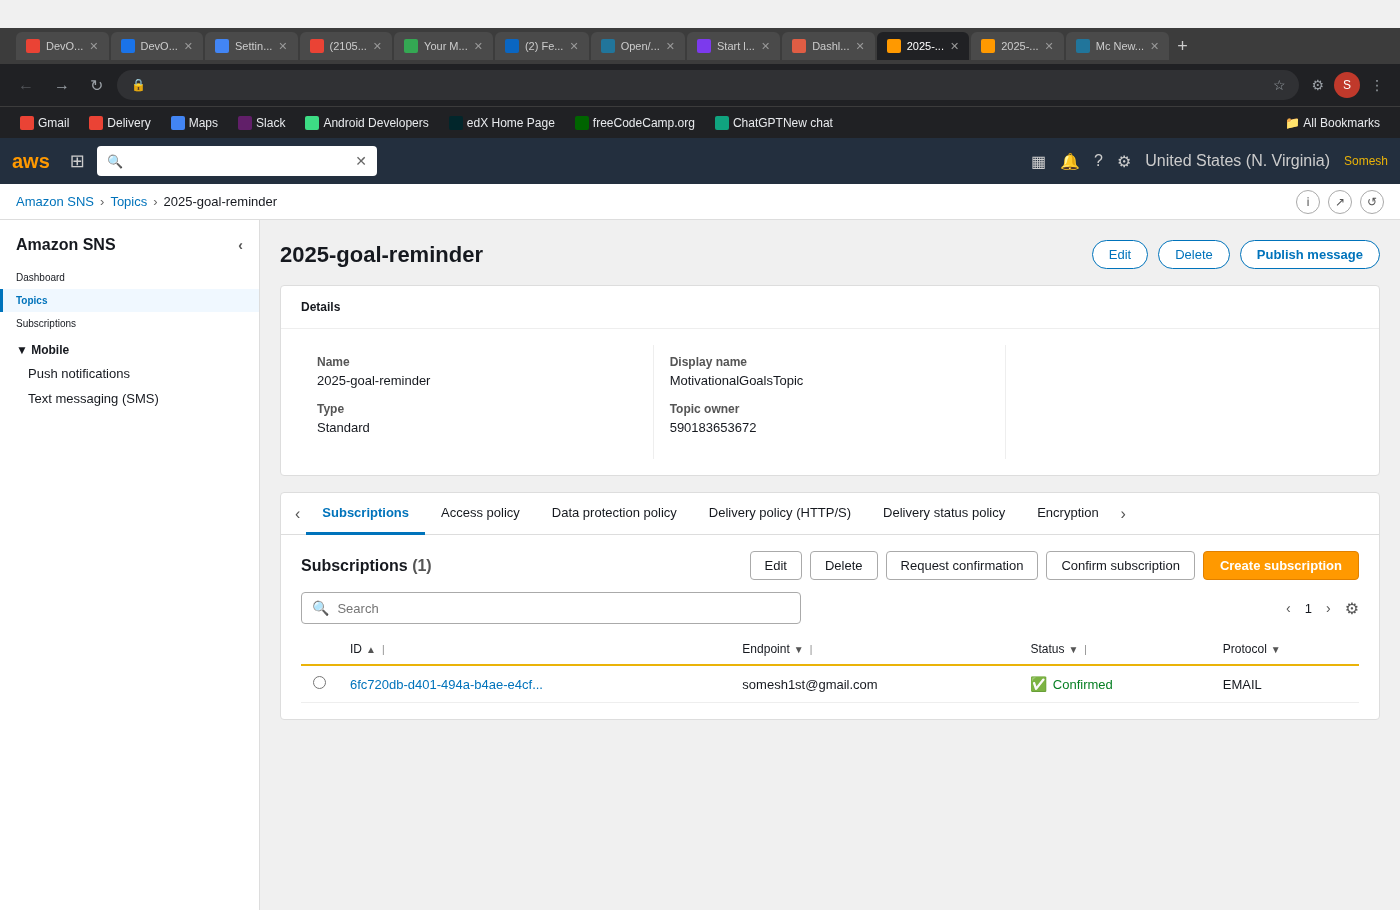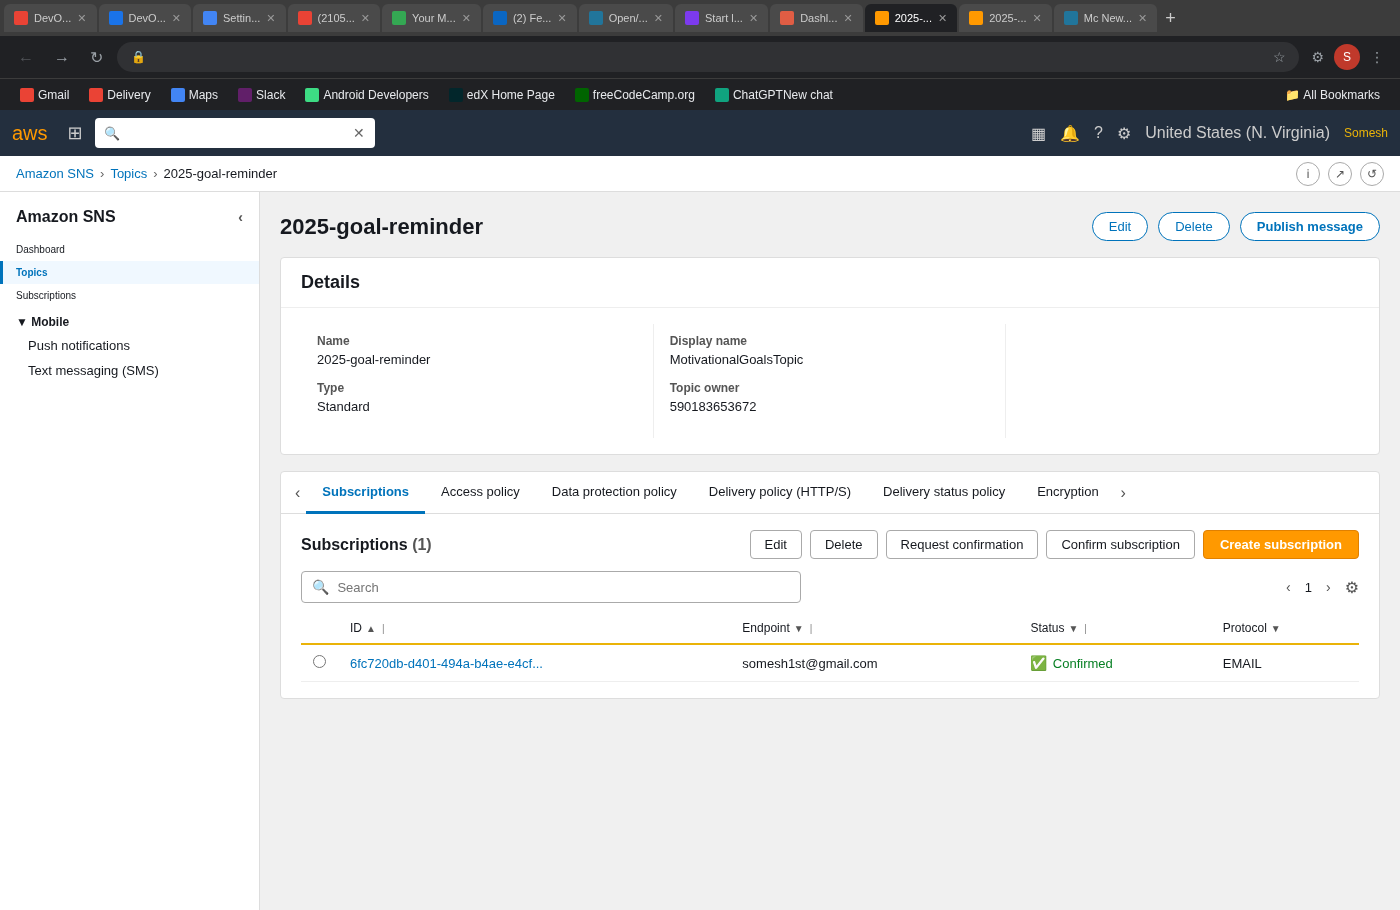--- a/index.html
+++ b/index.html
@@ -1,20 +1,20 @@
 <!DOCTYPE html>
 <html><head>
   <meta charset="utf-8">
   <style>
     * { box-sizing: border-box; margin: 0; padding: 0; }
     body { font-family: -apple-system, BlinkMacSystemFont, 'Segoe UI', Arial, sans-serif; font-size: 13px; background: #f0f0f0; color: #16191f; overflow: hidden; }
 
     
     .browser-chrome { background: #2d2d2d; width: 1400px; }
-    .tab-bar { background: #3c3c3c; display: flex; align-items: center; height: 36px; padding: 0 4px; gap: 2px; }
+    .tab-bar { background: #3c3c3c; display: flex; align-items: center; height: 36px; padding: 0 16px; gap: 2px; margin-top: 28px; }
     .tab { display: flex; align-items: center; height: 28px; padding: 0 10px; border-radius: 6px 6px 0 0; font-size: 12px; color: #ccc; background: #4a4a4a; min-width: 80px; max-width: 130px; cursor: pointer; gap: 6px; position: relative; }
     .tab.active { background: #202124; color: #fff; }
     .tab-favicon { width: 14px; height: 14px; border-radius: 2px; flex-shrink: 0; }
     .tab-label { overflow: hidden; text-overflow: ellipsis; white-space: nowrap; flex: 1; font-size: 11px; }
     .tab-close { font-size: 11px; color: #999; cursor: pointer; flex-shrink: 0; }
     .tab-new { background: none; border: none; color: #ccc; font-size: 18px; cursor: pointer; padding: 0 6px; }
 
     .nav-bar { background: #202124; display: flex; align-items: center; height: 42px; padding: 0 12px; gap: 8px; }
     .nav-btn { background: none; border: none; color: #9aa0a6; font-size: 16px; cursor: pointer; padding: 4px 6px; border-radius: 50%; }
     .nav-btn.disabled { opacity: 0.4; cursor: default; }
@@ -62,21 +62,21 @@
 
     
     .main-content { flex: 1; overflow-y: auto; padding: 20px; }
     .page-header { display: flex; align-items: center; justify-content: space-between; margin-bottom: 16px; }
     .page-title { font-size: 22px; font-weight: 600; color: #16191f; }
     .page-actions { display: flex; gap: 10px; }
     .btn-outline { background: #fff; border: 1px solid #0073bb; color: #0073bb; padding: 6px 16px; border-radius: 20px; cursor: pointer; font-size: 13px; }
 
     
     .card { background: #fff; border: 1px solid #ddd; border-radius: 4px; margin-bottom: 16px; }
-    .card-header { padding: 14px 20px; border-bottom: 1px solid #eee; font-size: 18px; font-weight: 600; }
+    .card-header { padding: 14px 20px; border-bottom: 1px solid #eee; font-size: 12px; font-weight: 600; }
     .card-body { padding: 16px 20px; }
     .details-grid { display: grid; grid-template-columns: 1fr 1fr 1fr; gap: 0; }
     .detail-section { padding: 10px 16px; border-right: 1px solid #eee; }
     .detail-section:last-child { border-right: none; }
     .detail-label { font-size: 12px; color: #555; font-weight: 600; margin-bottom: 4px; }
     .detail-value { font-size: 13px; color: #16191f; word-break: break-all; }
     .detail-group { margin-bottom: 14px; }
 
     
     .tabs-container { background: #fff; border: 1px solid #ddd; border-radius: 4px; }
@@ -233,21 +233,21 @@
     </div>
     <div class="bookmark-item" style="margin-left:auto;">
       <span>📁 All Bookmarks</span>
     </div>
   </div>
 </div>
 
 <div style="background:#fff; width:1400px;">
 
   <div class="aws-header">
-    <span class="aws-logo" style="color:#ff9900;font-weight:normal;font-size:20px;">aws</span>
+    <span class="aws-logo" style="color:#ff9900;font-weight:bold;font-size:20px;">aws</span>
     <button class="aws-grid-btn">⊞</button>
     <div class="aws-search-bar">
       <span style="color:#888;font-size:13px;">🔍</span>
       <input type="text" style="">
       <span class="aws-search-clear">✕</span>
     </div>
     <div class="aws-header-actions">
       <button class="aws-header-btn">▦</button>
       <button class="aws-header-btn">🔔</button>
       <button class="aws-header-btn">?</button>

